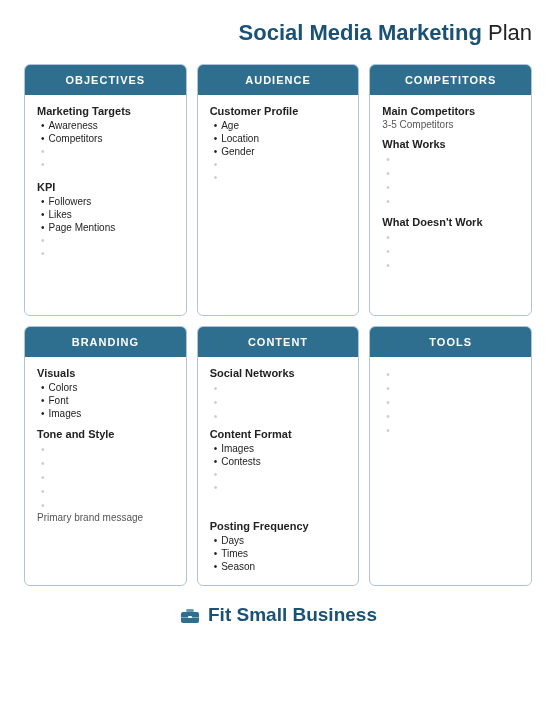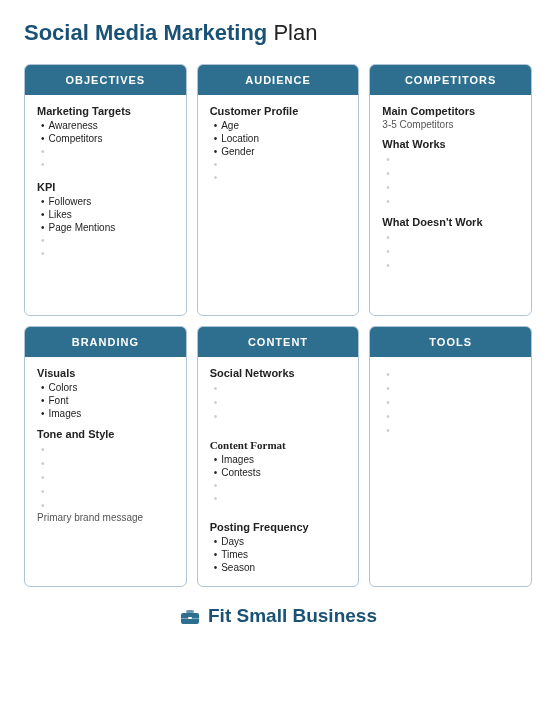--- a/index.html
+++ b/index.html
@@ -5,21 +5,21 @@
     * { box-sizing: border-box; margin: 0; padding: 0; }
     body {
       background: #fff;
       font-family: Arial, sans-serif;
       width: 556px;
       min-height: 720px;
       padding: 20px 24px 20px 24px;
       color: #222;
     }
     .page-title {
-      text-align: left;
+      text-align: right;
       font-size: 22px;
       font-weight: 400;
       margin-bottom: 18px;
       color: #222;
     }
     .page-title strong {
       font-weight: 700;
       color: #1a5276;
     }
     .grid {
@@ -200,28 +200,28 @@
 
   <div class="card">
     <div class="card-header">CONTENT</div>
     <div class="card-body">
       <div class="section-title">Social Networks</div>
       <ul class="blank">
         <li></li>
         <li></li>
         <li></li>
       </ul>
-      <div class="section-title" style="margin-top:16px;font-family:Liberation Serif, serif;">Content Format</div>
+      <div class="section-title" style="margin-top:5px;">Content Format</div>
       <ul class="bullet">
         <li>Images</li>
         <li>Contests</li>
         <li style="color:#ccc;"></li>
         <li style="color:#ccc;"></li>
       </ul>
-      <div class="section-title" style="margin-top:16px;">Posting Frequency</div>
+      <div class="section-title" style="margin-top:26px;">Posting Frequency</div>
       <ul class="bullet">
         <li>Days</li>
         <li>Times</li>
         <li>Season</li>
       </ul>
     </div>
   </div>
 
   <div class="card">
     <div class="card-header">TOOLS</div>

